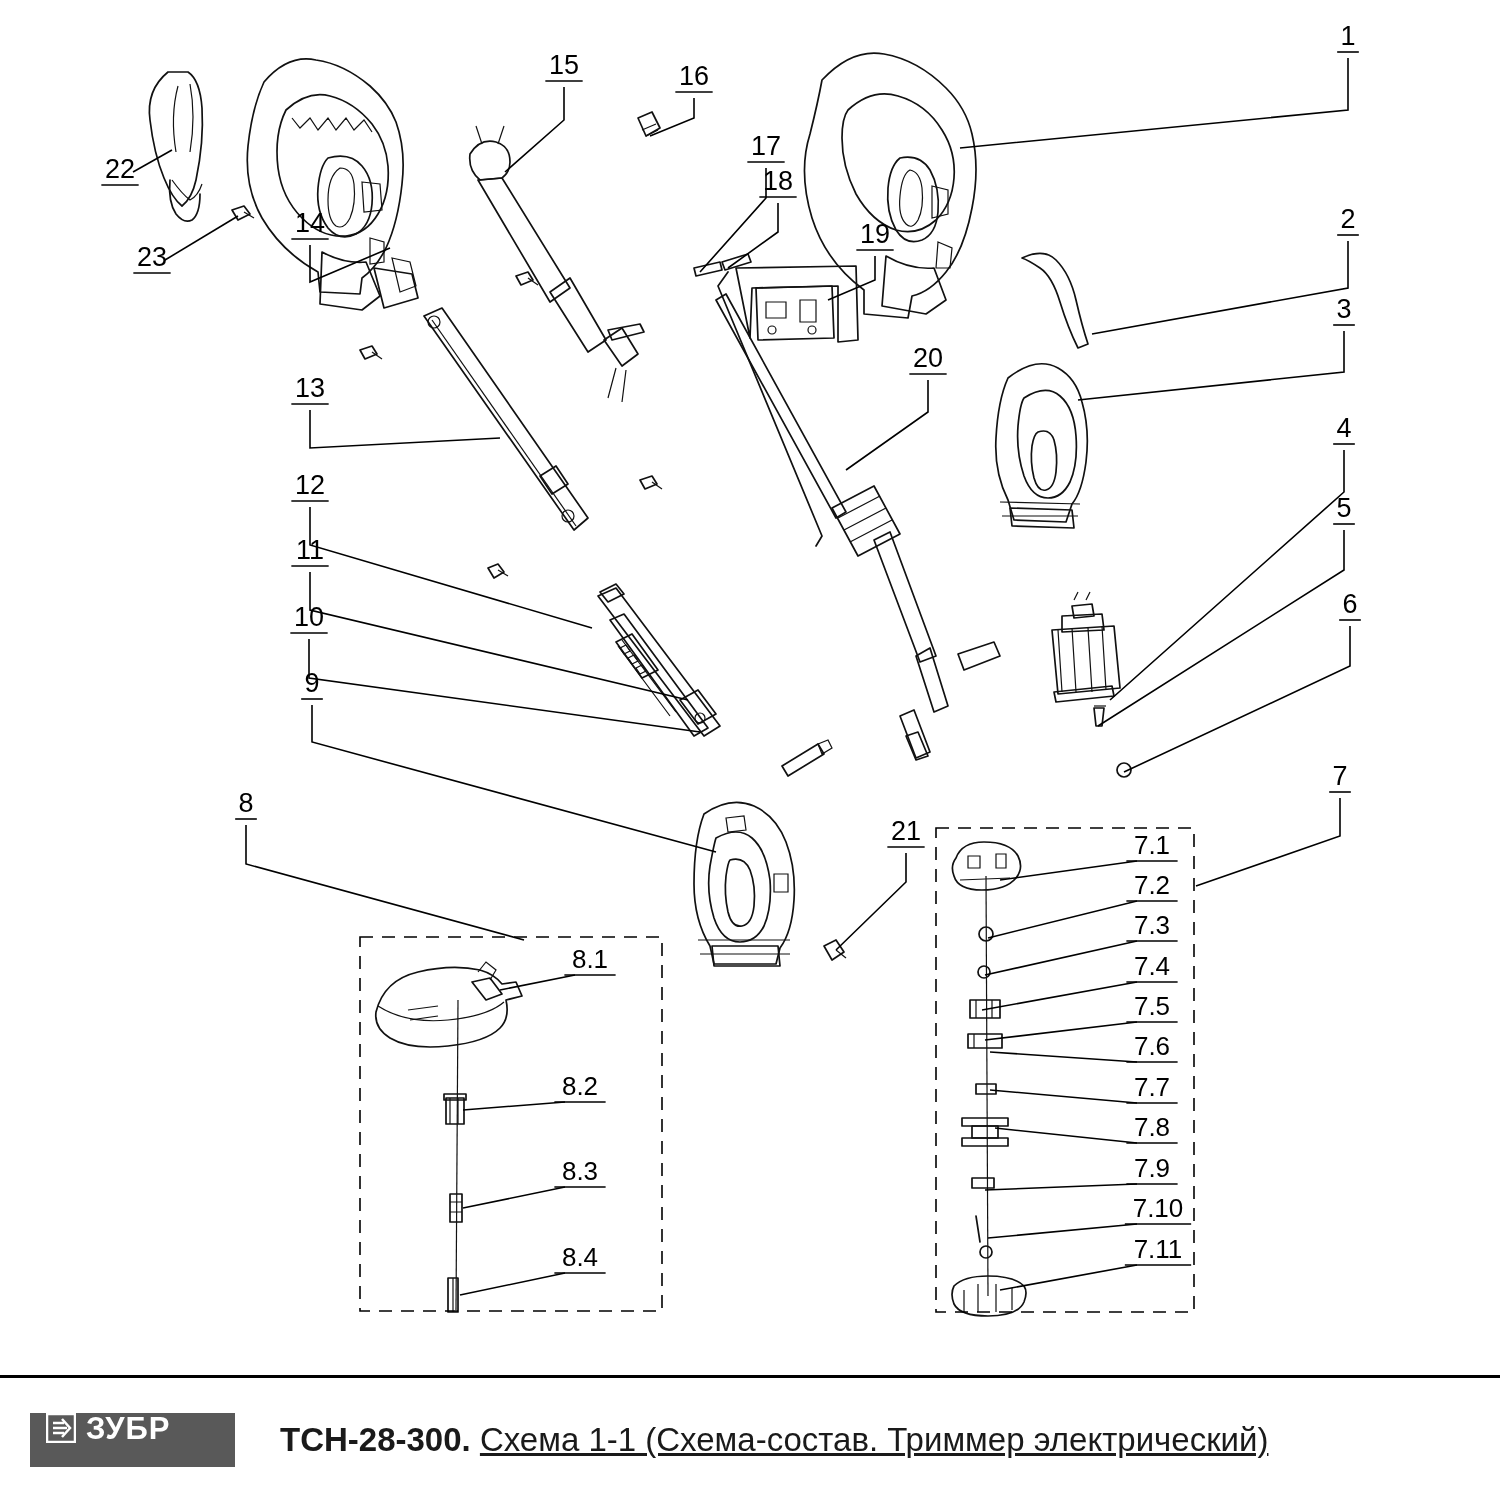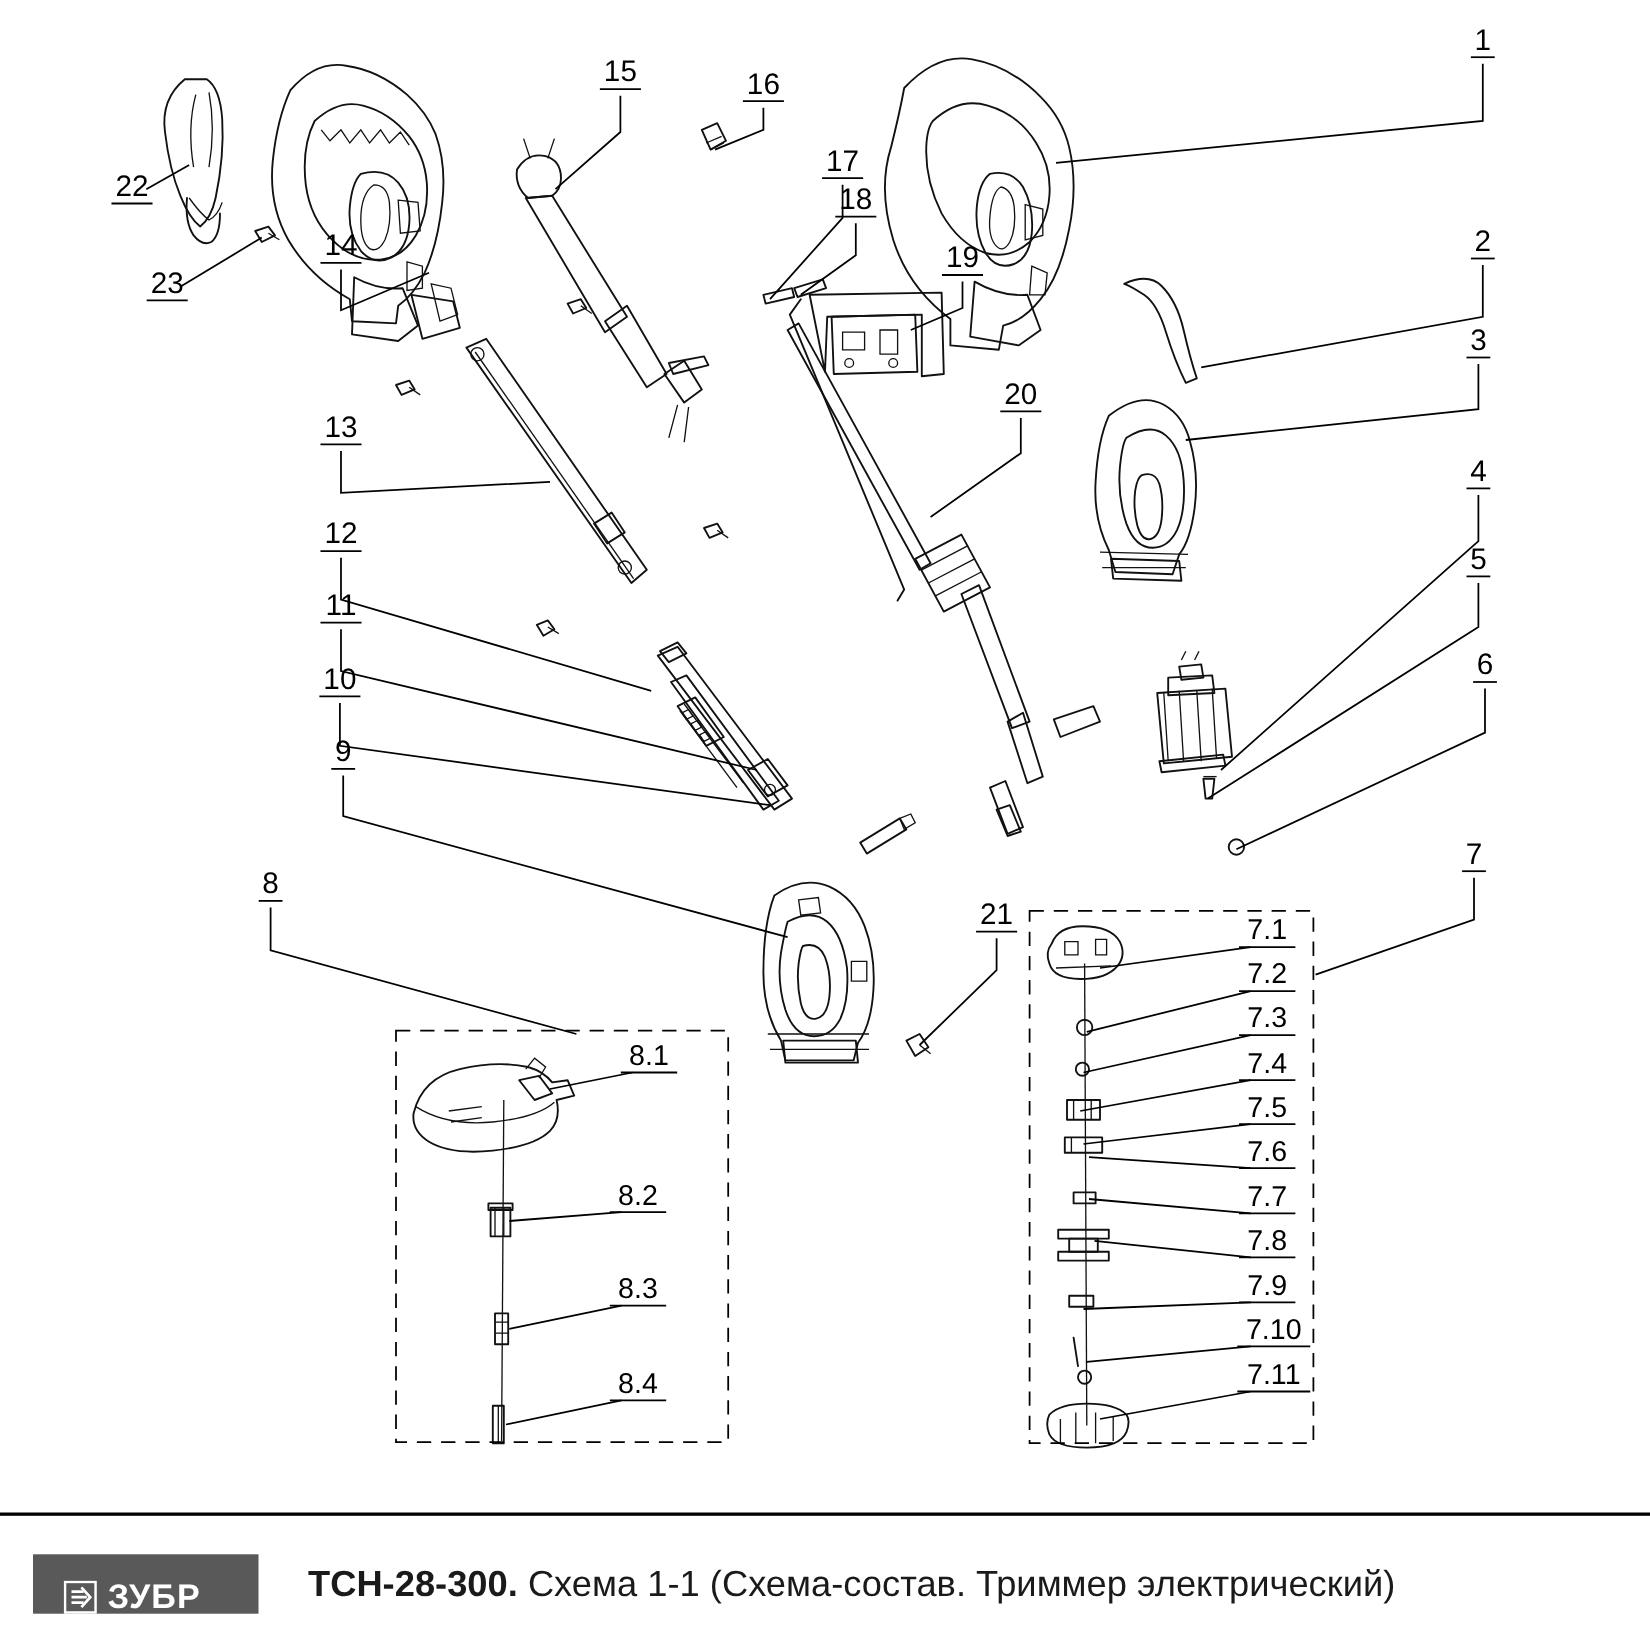--- a/index.html
+++ b/index.html
@@ -86,23 +86,23 @@
     left: 30px;
     top: 38px;
     display: flex;
     align-items: center;
   }
   #brand-logo {
     width: 205px;
     height: 54px;
     background: #595959;
     display: flex;
-    align-items: flex-end;
+    align-items: flex-start;
     gap: 10px;
-    padding-left: 28px;
+    padding-left: 16px;
     box-sizing: border-box;
   }
   #brand-mark {
     width: 30px;
     height: 30px;
     position: relative;
     flex: none;
   }
   #brand-text {
     color: #ffffff;
@@ -116,20 +116,21 @@
     margin-left: 45px;
     font-size: 33px;
     color: #1a1a1a;
     white-space: nowrap;
   }
   #footer-model {
     font-weight: bold;
   }
   #footer-desc {
     font-weight: normal;
+    text-decoration: underline;
   }
 </style>
 </head>
 <body>
 
 <div id="diagram-root">
 
   <svg id="schematic" viewBox="0 0 1500 1500">
 
     <g>

